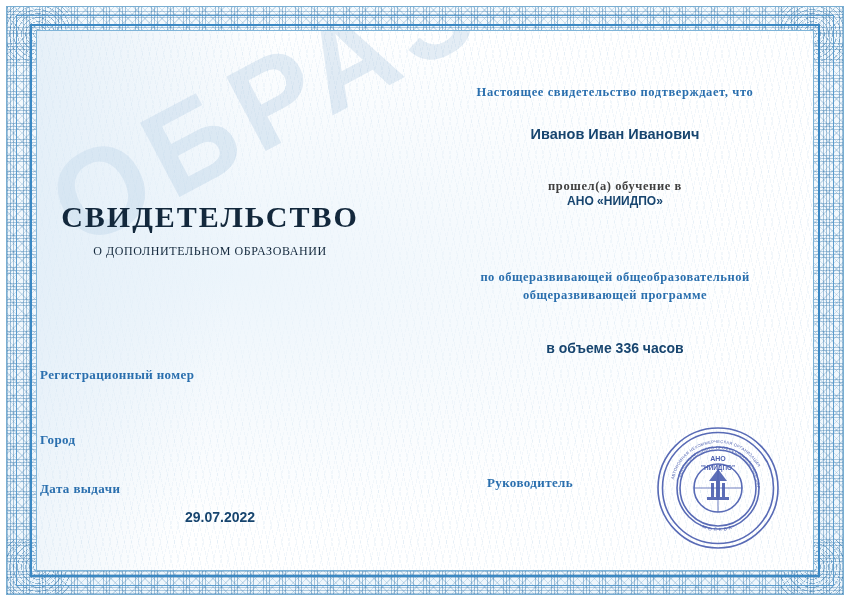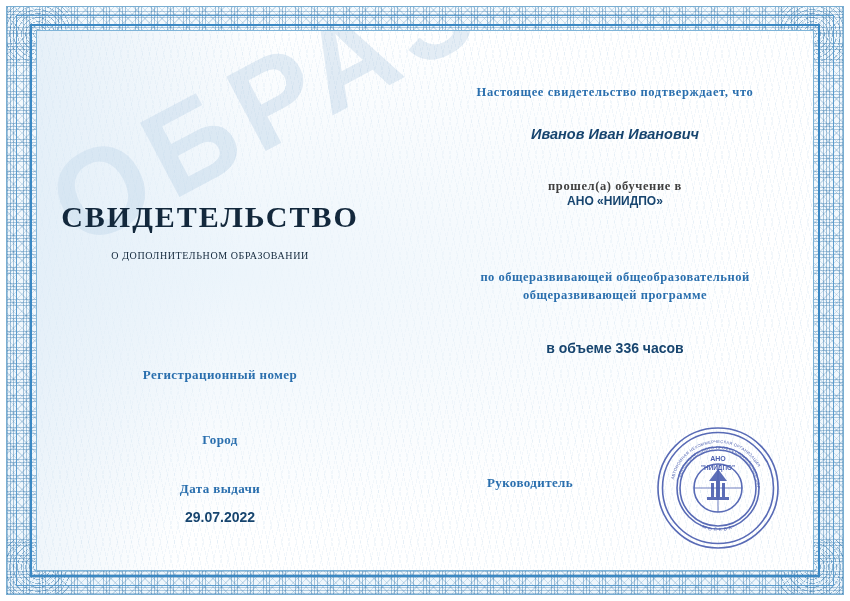--- a/index.html
+++ b/index.html
@@ -112,31 +112,31 @@
     color: #1f5f9c;
   }
   .title-main {
     font-family: "Liberation Serif", serif;
     font-weight: bold;
     font-size: 30px;
     letter-spacing: 2px;
     color: #13283c;
   }
   .title-sub {
-    margin-top: 16px;
-    font-family: "Liberation Serif", serif;
-    font-size: 10px;
+    margin-top: 10px;
+    font-family: "Liberation Serif", serif;
+    font-size: 12px;
     letter-spacing: 0.6px;
     color: #13283c;
   }
   .field-block {
     position: absolute;
     width: 360px;
     left: 40px;
-    text-align: center;
+    text-align: left;
     color: #2a6fae;
     font-family: "Liberation Serif", serif;
     font-weight: bold;
     font-size: 13px;
     letter-spacing: 0.4px;
   }
   .reg-label  { top: 367px; }
   .city-label { top: 432px; }
   .date-label { top: 481px; }
   .date-value {
@@ -165,21 +165,20 @@
     font-size: 12.5px;
     letter-spacing: 0.6px;
     color: #2a6fae;
   }
   .r-name {
     margin-top: 26px;
     font-family: "Liberation Sans", sans-serif;
     font-weight: bold;
     font-size: 14.5px;
     color: #17456f;
-    font-style: italic;
   }
   .r-learned {
     margin-top: 37px;
     font-family: "Liberation Serif", serif;
     font-weight: bold;
     font-size: 12.5px;
     letter-spacing: 0.6px;
     color: #404040;
   }
   .r-org {

